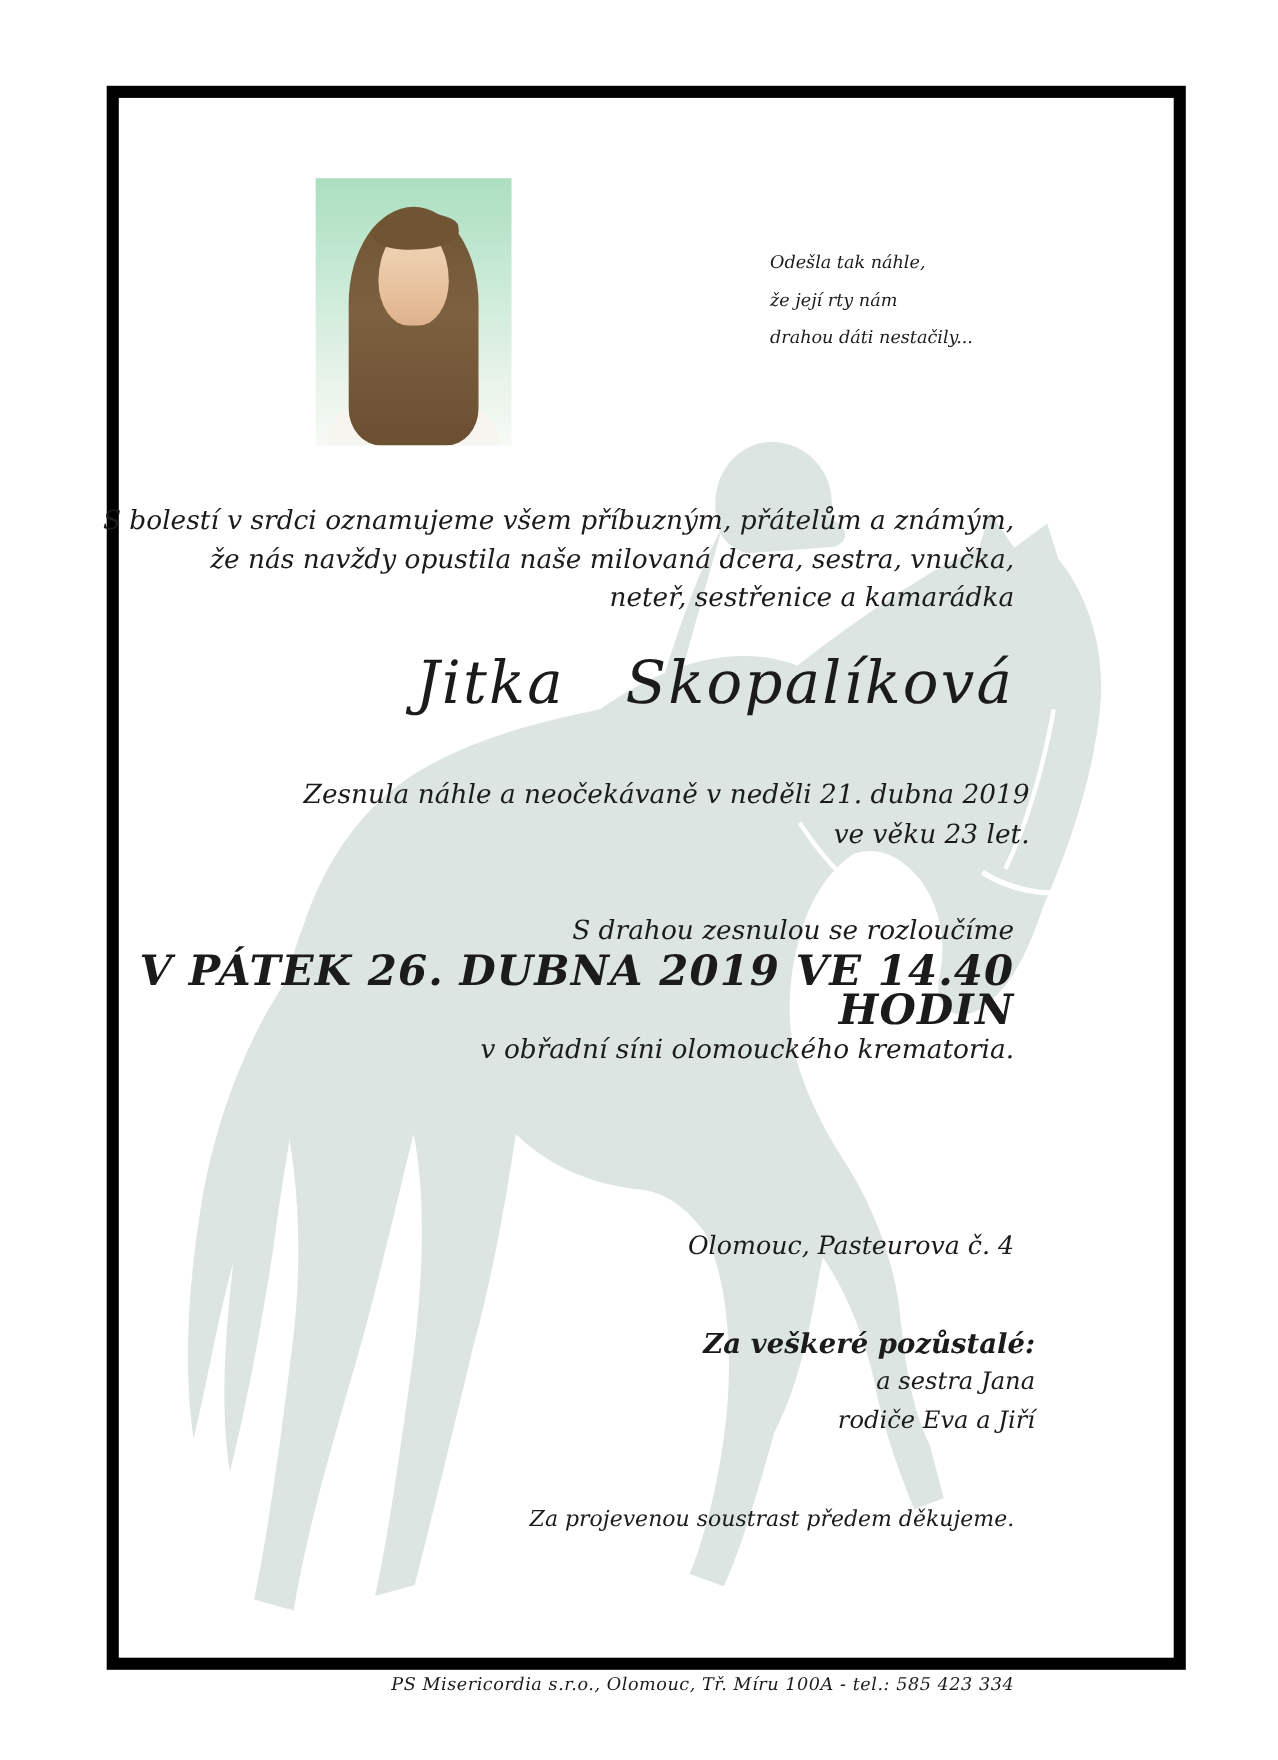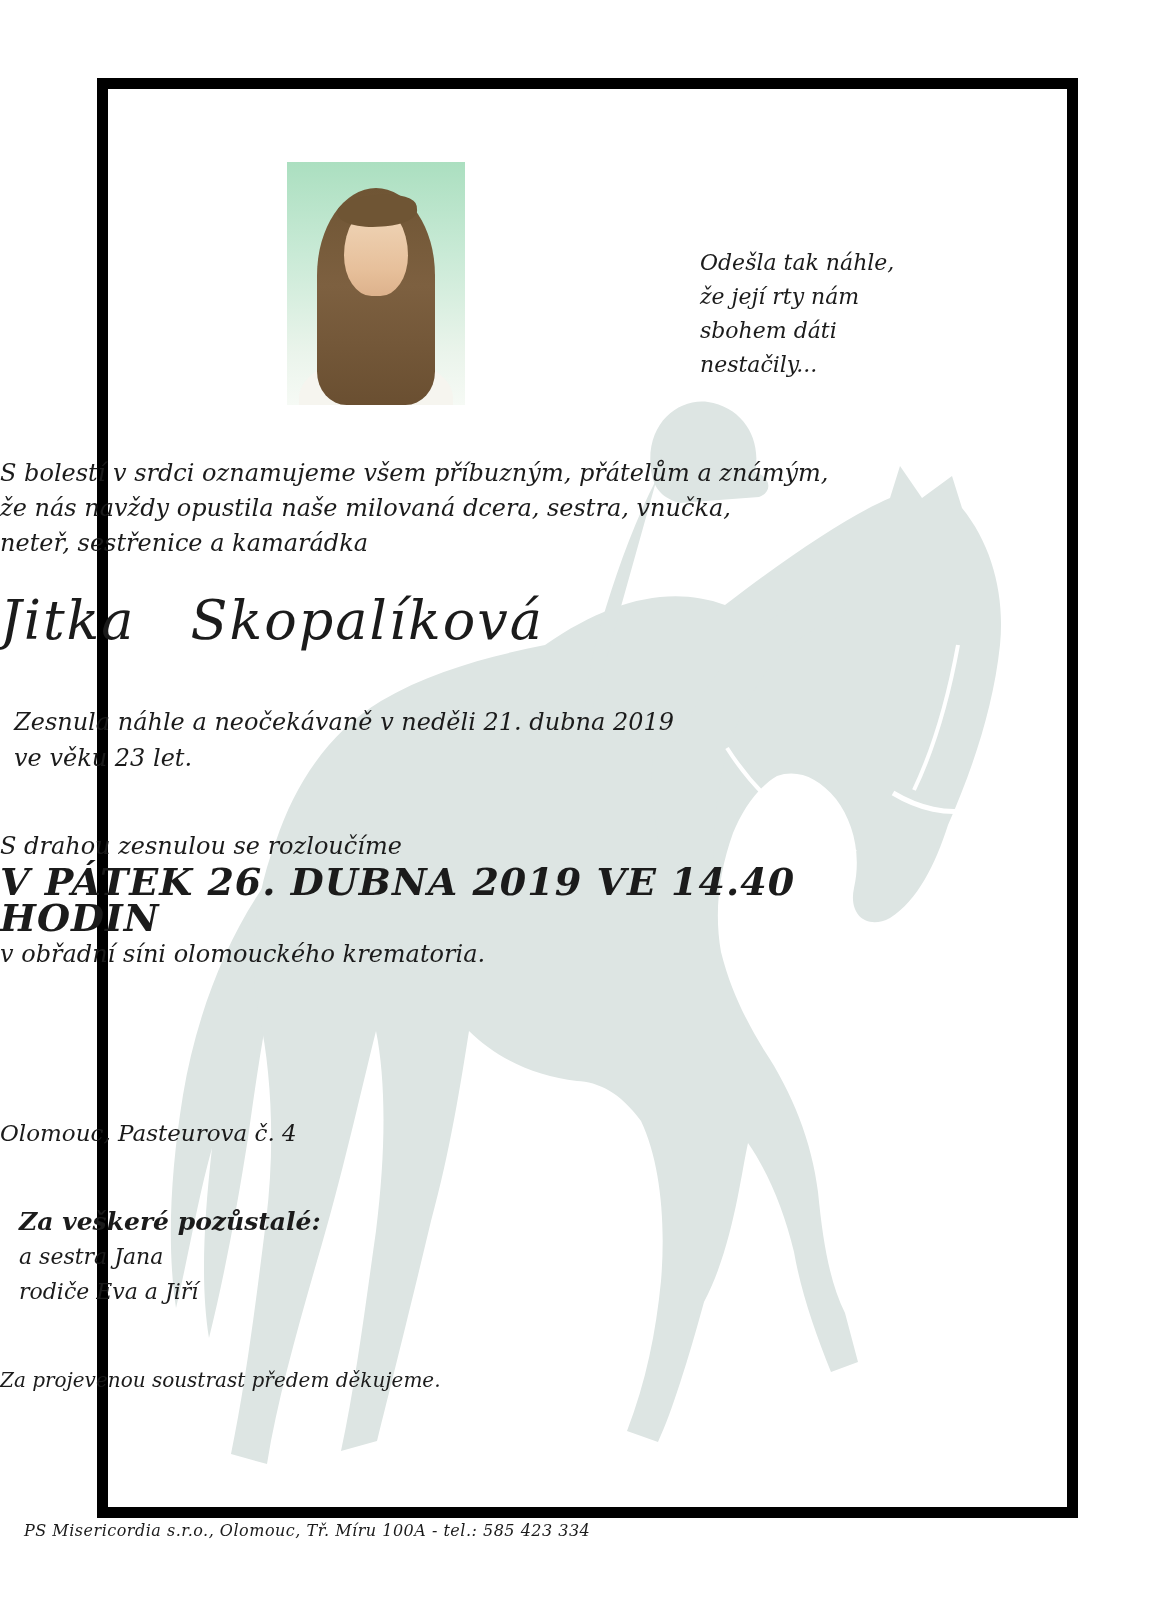--- a/index.html
+++ b/index.html
@@ -36,36 +36,36 @@
     background:#eac7a3;border-radius:0 0 50% 50%;}
   .hair{position:absolute;left:30px;top:26px;width:118px;height:217px;
     background:linear-gradient(180deg,#6f5534 0%,#7d6040 45%,#6a4f31 100%);
     border-radius:52% 52% 26% 26% / 42% 42% 16% 16%;}
   .face{position:absolute;left:57px;top:44px;width:64px;height:90px;
     background:linear-gradient(180deg,#f0d7ba 0%,#e7c09b 70%,#ddb28c 100%);
     border-radius:50% 50% 44% 44% / 56% 56% 46% 46%;}
   .bangs{position:absolute;left:50px;top:33px;width:80px;height:32px;
     background:#6f5534;border-radius:50% 50% 45% 60%;transform:rotate(-5deg);}
   
-  .txt{position:absolute;left:0;width:922px;text-align:left;z-index:4;}
+  .txt{position:absolute;left:0;width:922px;text-align:right;z-index:4;}
   .quote{
-    position:absolute;left:700px;top:246px;width:240px;text-align:left;z-index:4;
-    font-style:italic;font-size:22px;line-height:34px;
+    position:absolute;left:700px;top:222px;width:240px;text-align:left;z-index:4;
+    font-style:italic;font-size:16px;line-height:34px;
   }
   .announce{top:456px;font-style:italic;font-size:24px;line-height:35px;}
   .name{top:566px;font-style:italic;font-size:54px;line-height:110px;letter-spacing:2px;}
   .name .first{margin-right:55px;}
   .death{top:704px;font-style:italic;font-size:24px;line-height:36px;padding-left:14px;}
   .farewell{top:828px;font-style:italic;font-size:24px;line-height:36px;}
   .farewell .big{font-weight:bold;font-size:38px;letter-spacing:1px;}
   .address{top:1120px;font-style:italic;font-size:23px;}
   .survivors{top:1204px;font-style:italic;font-size:22px;line-height:35px;padding-left:19px;}
   .survivors .head{font-weight:bold;font-size:25px;}
   .thanks{top:1368px;font-style:italic;font-size:20px;}
-  .footer{top:1521px;font-style:italic;font-size:16px;letter-spacing:0.5px;margin-left:24px;}
+  .footer{top:1521px;font-style:italic;font-size:16px;letter-spacing:0.5px;}
 </style>
 </head>
 <body>
 
 <svg class="silhouette-svg" viewBox="0 0 1162 1600" aria-hidden="true">
 
   <path d="M 288 855 C 235 915 198 1005 183 1095 C 170 1175 167 1248 176 1308
            C 188 1258 198 1198 212 1148 C 203 1228 201 1288 209 1338
            C 224 1278 237 1208 248 1138 C 259 1058 274 958 298 888 Z" fill="#dde5e3"></path>
 
@@ -140,21 +140,21 @@
   <div class="blouse"></div>
   <div class="chest"></div>
   <div class="hair"></div>
   <div class="face"></div>
   <div class="bangs"></div>
 </div>
 
 <div class="quote">
   <div>Odešla tak náhle,</div>
   <div>že její rty nám</div>
-  <div>sbohem dáti nestačily...</div>
+  <div>drahou dáti nestačily...</div>
 </div>
 
 <div class="txt announce">
   <div>S bolestí v srdci oznamujeme všem příbuzným, přátelům a známým,</div>
   <div>že nás navždy opustila naše milovaná dcera, sestra, vnučka,</div>
   <div>neteř, sestřenice a kamarádka</div>
 </div>
 
 <div class="txt name">
   <span class="first">Jitka</span><span>Skopalíková</span>

